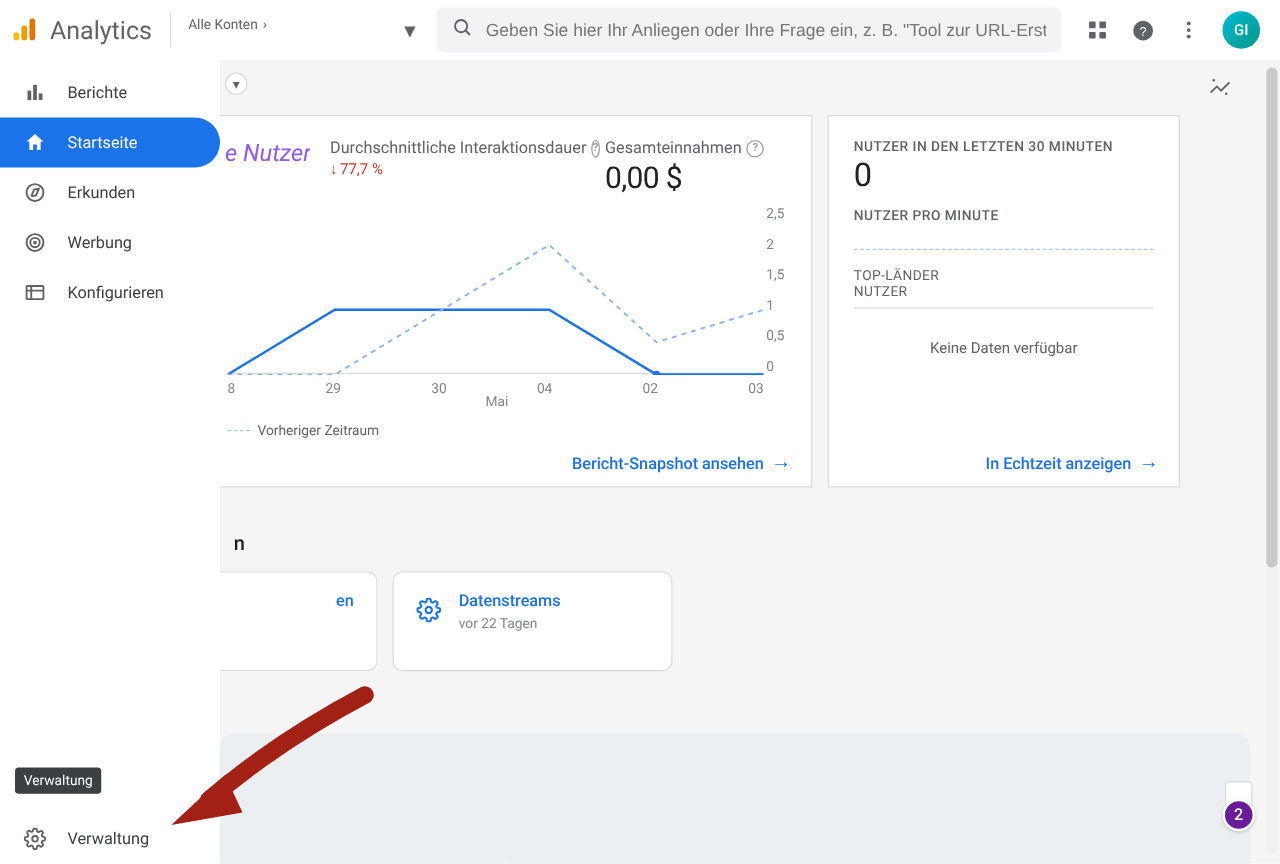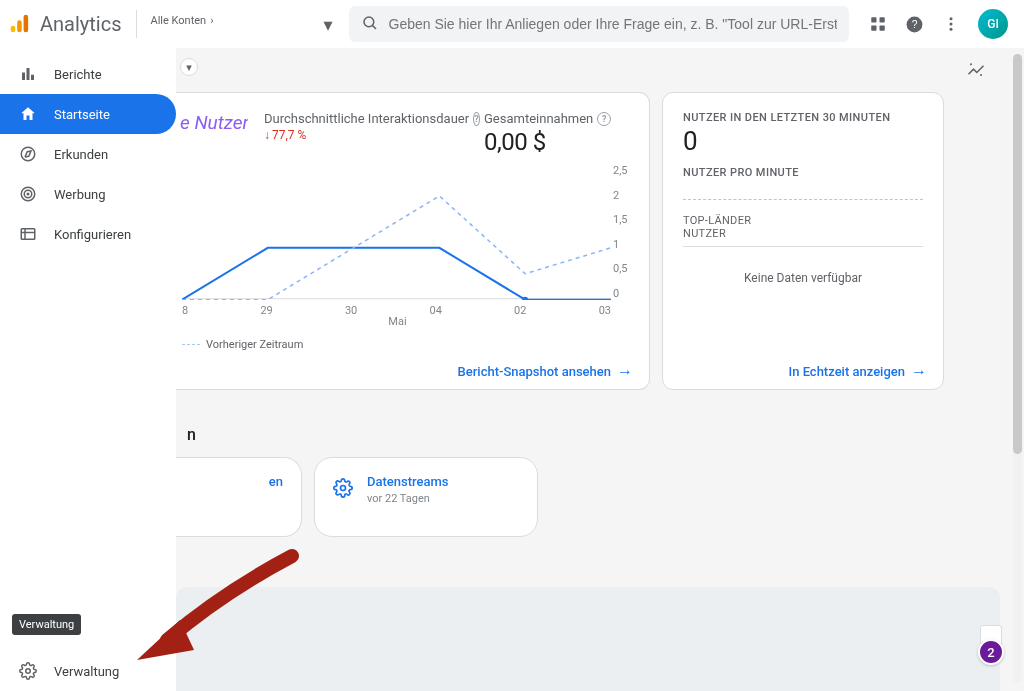--- a/index.html
+++ b/index.html
@@ -33,21 +33,21 @@
   .nav-item { display: flex; align-items: center; gap: 16px; height: 40px; padding-left: 18px; font-size: 13px; color: #3c4043; cursor: pointer; border-radius: 0 20px 20px 0; margin-right: 0; }
   .nav-item.active { background: #1a73e8; color: #fff; }
   .nav-item .nav-icon { width: 20px; display: flex; justify-content: center; }
   .nav-item.active .nav-icon { color: #fff; }
   .nav-icon { color: #5f6368; }
   .sidebar-spacer { flex: 1; }
   .tooltip { position: absolute; left: 12px; bottom: 56px; background: #3c4043; color: #fff; font-size: 11px; padding: 4px 7px; border-radius: 3px; }
   .nav-item.bottom { border-bottom-right-radius: 0; border-top-right-radius: 0; }
   
   
-  .card { position: absolute; background: #fff; border: 1px solid #dadce0; border-radius: 11px; }
+  .card { position: absolute; background: #fff; border: 1px solid #dadce0; border-radius: 0; }
   .main-card { left: 176px; top: 92px; width: 474px; height: 298px; border-left: none; border-top-left-radius: 0; border-bottom-left-radius: 0; }
   .realtime-card { left: 662px; top: 92px; width: 282px; height: 298px; }
   
   .metrics-row { display: flex; padding: 18px 0 0 0; }
   .metric { padding: 0 8px 0 16px; }
   .metric.cut { padding-left: 4px; color: #8b5cf6; font-size: 19px; width: 72px; overflow: hidden; white-space: nowrap; font-style: italic; }
   .metric-label { font-size: 13px; color: #5f6368; display: flex; align-items: center; gap: 4px; white-space: nowrap;}
   .metric-value { font-size: 24px; color: #202124; margin-top: 2px; letter-spacing: -0.5px; }
   .metric-delta { font-size: 12px; color: #d93025; margin-top: 2px; display: flex; align-items: center; gap: 2px; }
   .help-icon { width: 14px; height: 14px; border: 1.2px solid #9aa0a6; border-radius: 50%; display: inline-flex; align-items: center; justify-content: center; font-size: 9px; color: #9aa0a6; font-weight: bold; }
@@ -69,21 +69,21 @@
   .rt-sub { font-size: 11px; color: #5f6368; letter-spacing: 0.4px; padding: 10px 20px 0 20px; font-weight: 500;}
   .rt-dashed { margin: 20px 20px 0 20px; border-top: 1px dashed #a8c7fa; }
   .rt-table-head { display: flex; justify-content: space-between; margin: 14px 20px 0 20px; border-bottom: 1px solid #dadce0; padding-bottom: 6px; font-size: 11px; color: #5f6368; font-weight: 400; letter-spacing: 0.3px; flex-direction: column;}
   .rt-empty { text-align: center; font-size: 12px; color: #5f6368; margin-top: 24px; }
   
   
   .partial-heading { position: absolute; left: 176px; top: 425px; font-size: 16px; color: #202124; font-weight: 500; overflow: hidden; width: 20px; text-align: right; white-space: nowrap; direction: rtl;}
   .partial-heading span { direction: ltr; unicode-bidi: bidi-override;}
   
   
-  .small-card { position: absolute; top: 457px; width: 224px; height: 80px; background: #fff; border: 1px solid #dadce0; border-radius: 18px; padding: 16px 18px; }
+  .small-card { position: absolute; top: 457px; width: 224px; height: 80px; background: #fff; border: 1px solid #dadce0; border-radius: 8px; padding: 16px 18px; }
   .small-card.cut { left: 176px; width: 126px; border-left: none; border-top-left-radius: 0; border-bottom-left-radius: 0; padding-left: 0; }
   .small-card.full { left: 314px; }
   .small-card-row { display: flex; align-items: center; gap: 14px; }
   .small-card-title { color: #1a73e8; font-size: 13px; font-weight: 500; }
   .small-card-sub { color: #80868b; font-size: 11px; margin-top: 3px; }
   .small-card .gear-icon { color: #1a73e8; }
   
   
   .bottom-strip { position: absolute; left: 176px; right: 24px; bottom: 0; height: 104px; background: #eceff1; border-top-left-radius: 10px; border-top-right-radius: 10px; }
   

